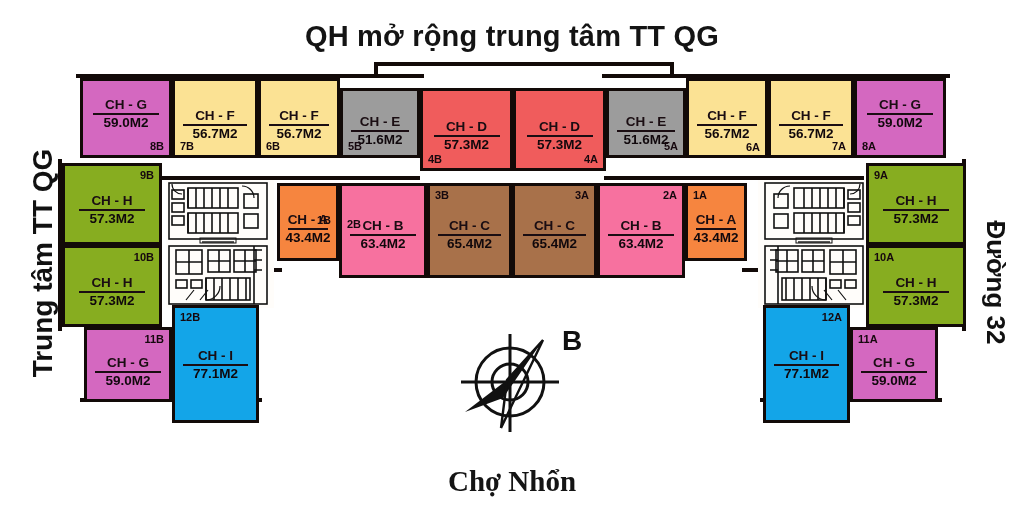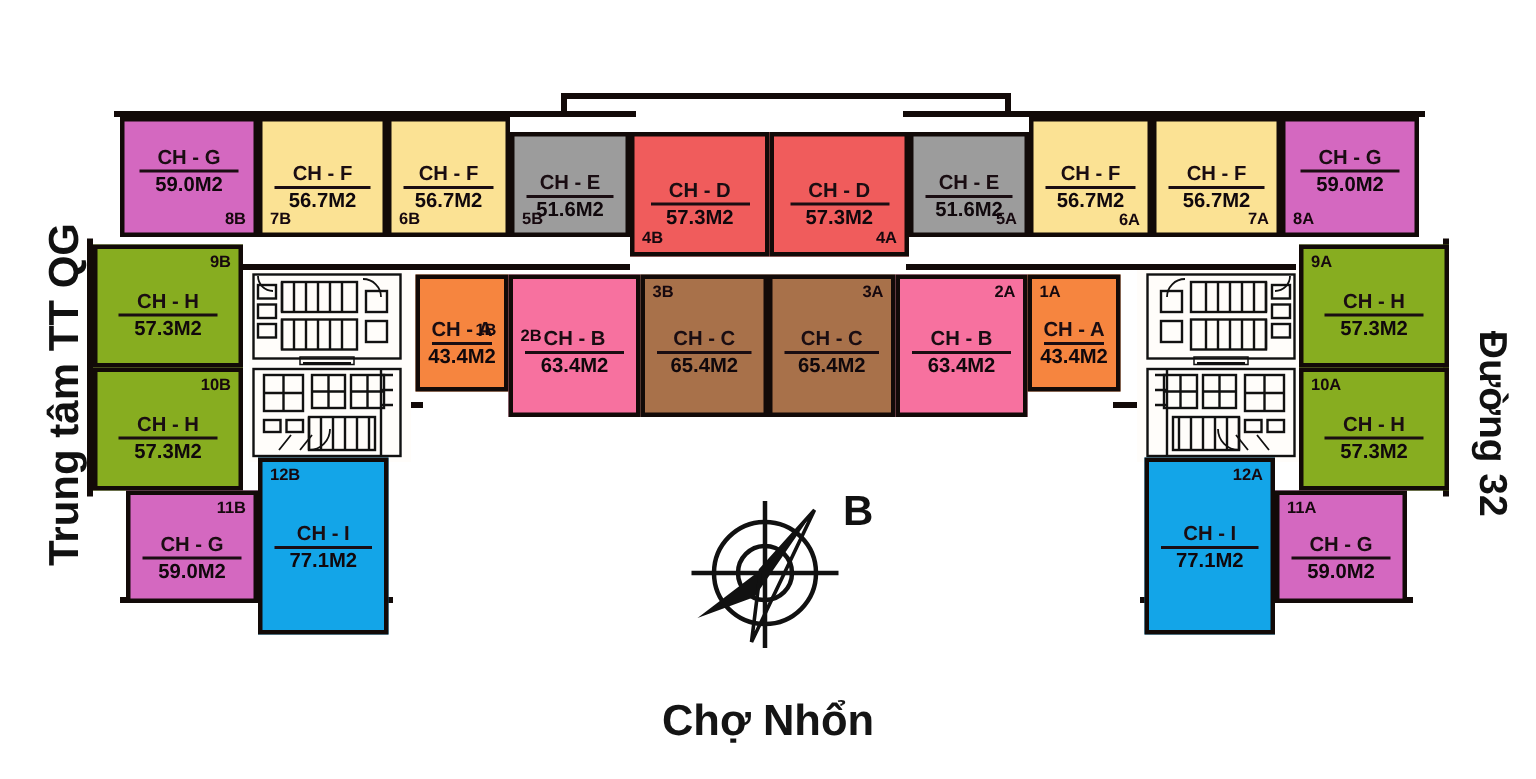--- a/index.html
+++ b/index.html
@@ -3,21 +3,21 @@
 <meta charset="utf-8">
 <style>
   html,body{margin:0;padding:0;background:#fff;}
   body{width:1024px;height:519px;overflow:hidden;
        font-family:"Liberation Sans","DejaVu Sans",sans-serif;}
   #stage{position:relative;width:1024px;height:519px;background:#fff;}
 
   .ttl{position:absolute;left:0;top:20px;width:1024px;text-align:center;
        font-size:29px;font-weight:bold;color:#141414;letter-spacing:.2px;}
   .cap{position:absolute;left:0;top:465px;width:1024px;text-align:center;
-       font-size:29px;font-weight:bold;color:#141414;}
+       font-size:29px;font-weight:bold;color:#141414;font-family:Liberation Serif, serif;}
 
   .sideL{position:absolute;left:-97px;top:247px;width:280px;text-align:center;
          transform:rotate(-90deg);font-size:28px;font-weight:bold;color:#111;}
   .sideR{position:absolute;left:855px;top:267px;width:280px;text-align:center;
          transform:rotate(90deg);font-size:26px;font-weight:bold;color:#111;}
 
   
   .u{position:absolute;box-sizing:border-box;border:3px solid #120a08;
      overflow:hidden;}
   .u .nm{position:absolute;left:0;width:100%;text-align:center;
@@ -37,20 +37,21 @@
   .core svg{display:block;}
 
   .compass{position:absolute;}
   .northB{position:absolute;font-size:28px;font-weight:bold;color:#111;}
 </style>
 </head>
 <body>
 
 <div id="stage">
 
+  <div class="ttl">QH mở rộng trung tâm TT QG</div>
 
   <div class="sideL">Trung tâm TT QG</div>
   <div class="sideR">Đường 32</div>
 
   <div class="ol" style="left:76px;top:74px;width:348px;height:4px;"></div>
   <div class="ol" style="left:374px;top:62px;width:300px;height:4px;"></div>
   <div class="ol" style="left:602px;top:74px;width:348px;height:4px;"></div>
   <div class="ol" style="left:374px;top:62px;width:4px;height:16px;"></div>
   <div class="ol" style="left:670px;top:62px;width:4px;height:16px;"></div>
 

